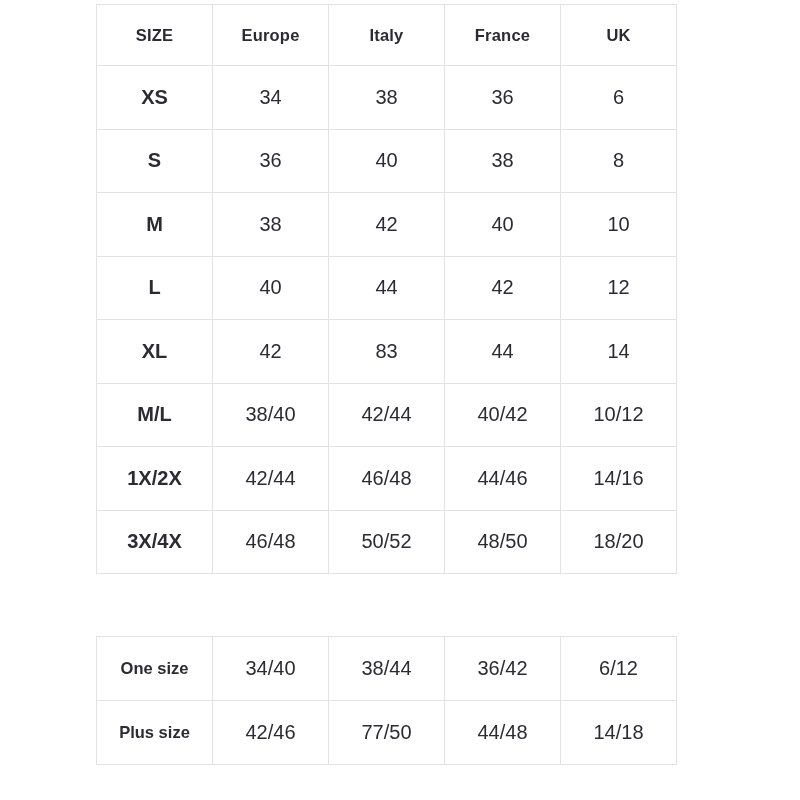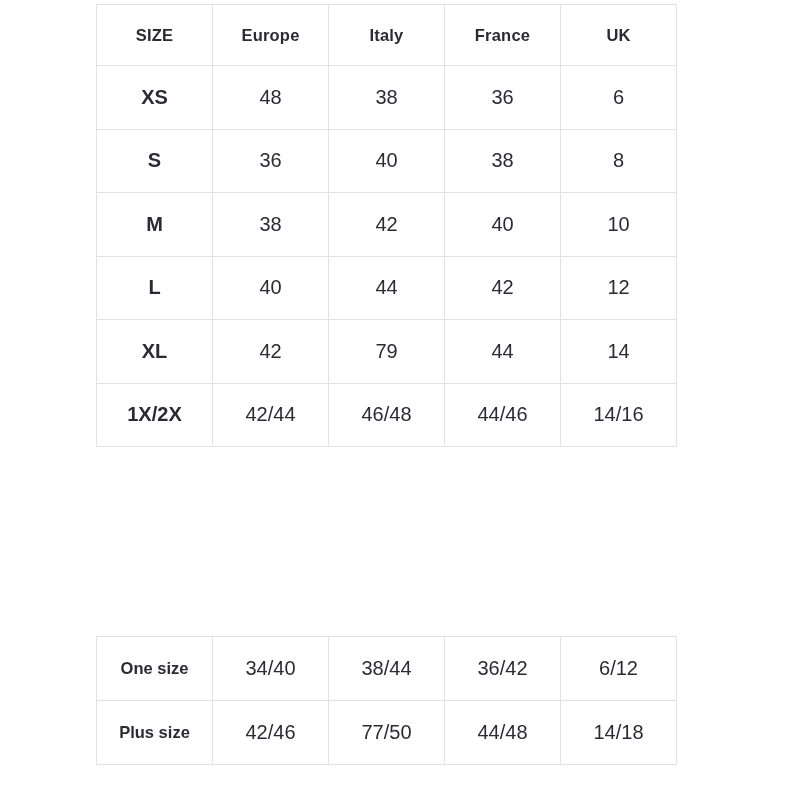--- a/index.html
+++ b/index.html
@@ -88,21 +88,21 @@
           <th>SIZE</th>
           <th>Europe</th>
           <th>Italy</th>
           <th>France</th>
           <th>UK</th>
         </tr>
       </thead>
       <tbody>
         <tr class="body-row">
           <td class="label-cell">XS</td>
-          <td class="data-cell">48</td>
+          <td class="data-cell">34</td>
           <td class="data-cell">38</td>
           <td class="data-cell">36</td>
           <td class="data-cell">6</td>
         </tr>
         <tr class="body-row">
           <td class="label-cell">S</td>
           <td class="data-cell">36</td>
           <td class="data-cell">40</td>
           <td class="data-cell">38</td>
           <td class="data-cell">8</td>
@@ -117,30 +117,44 @@
         <tr class="body-row">
           <td class="label-cell">L</td>
           <td class="data-cell">40</td>
           <td class="data-cell">44</td>
           <td class="data-cell">42</td>
           <td class="data-cell">12</td>
         </tr>
         <tr class="body-row">
           <td class="label-cell">XL</td>
           <td class="data-cell">42</td>
-          <td class="data-cell">79</td>
+          <td class="data-cell">83</td>
           <td class="data-cell">44</td>
           <td class="data-cell">14</td>
+        </tr>
+        <tr class="body-row">
+          <td class="label-cell">M/L</td>
+          <td class="data-cell">38/40</td>
+          <td class="data-cell">42/44</td>
+          <td class="data-cell">40/42</td>
+          <td class="data-cell">10/12</td>
         </tr>
         <tr class="body-row">
           <td class="label-cell">1X/2X</td>
           <td class="data-cell">42/44</td>
           <td class="data-cell">46/48</td>
           <td class="data-cell">44/46</td>
           <td class="data-cell">14/16</td>
+        </tr>
+        <tr class="body-row">
+          <td class="label-cell">3X/4X</td>
+          <td class="data-cell">46/48</td>
+          <td class="data-cell">50/52</td>
+          <td class="data-cell">48/50</td>
+          <td class="data-cell">18/20</td>
         </tr>
       </tbody>
     </table>
   </div>
 
   <div class="table-wrap secondary">
     <table class="size-table sec-table">
       <colgroup>
         <col class="c-label">
         <col class="c-data">

